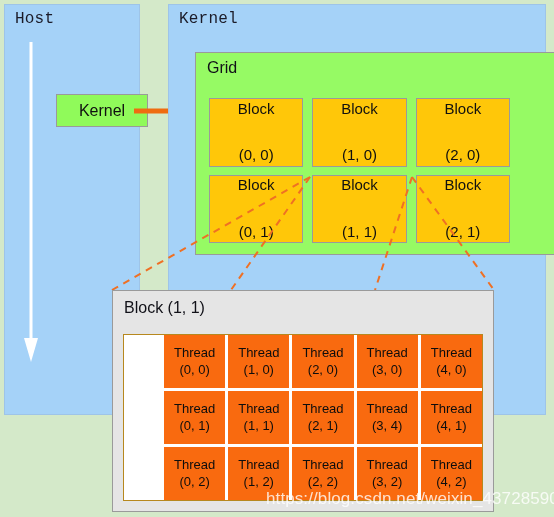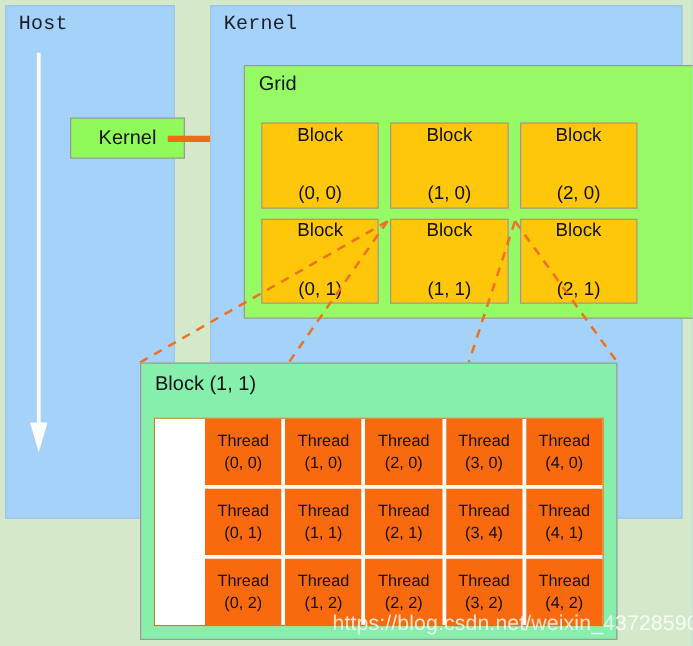--- a/index.html
+++ b/index.html
@@ -130,21 +130,21 @@
     pointer-events: none;
   }
 
   
   #detail-block {
     position: absolute;
     left: 112px;
     top: 290px;
     width: 382px;
     height: 222px;
-    background: #86efac;
+    background: #e5e5e5;
     border: 1px solid #9a9a9a;
     box-sizing: border-box;
   }
   #detail-label {
     position: absolute;
     left: 11px;
     top: 8px;
     font-size: 16px;
     color: #111118;
   }

